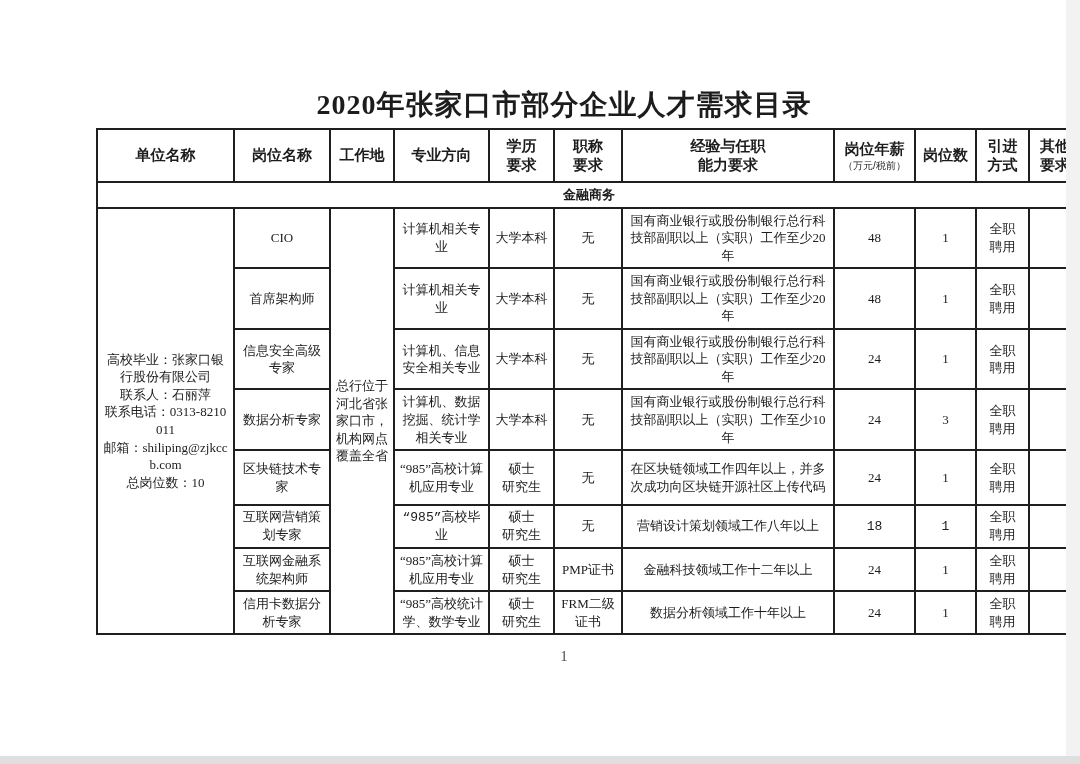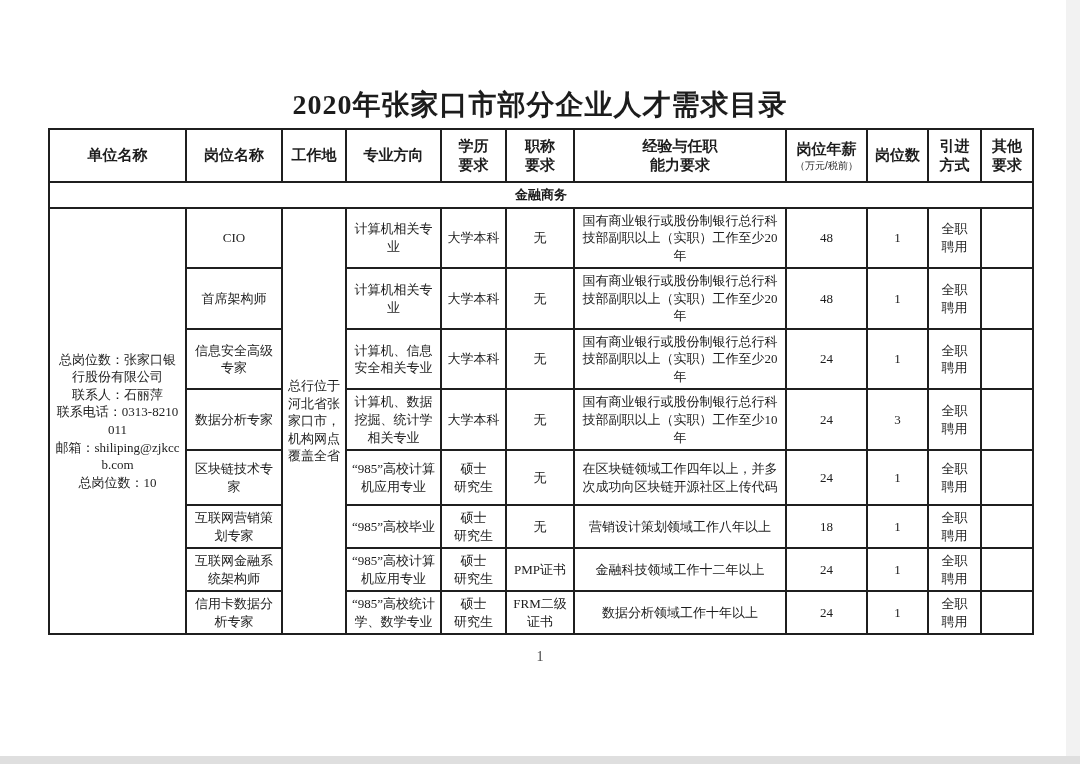--- a/index.html
+++ b/index.html
@@ -7,21 +7,21 @@
     --text-color:#1c1c1c;
   }
   html,body{margin:0;padding:0;}
   body{
     width:1080px;height:764px;
     background:#ffffff;
     color:var(--text-color);
     font-family:"Liberation Serif","DejaVu Serif",serif;
     position:relative;overflow:hidden;
   }
-  .doc{padding-top:88px;}
+  .doc{padding-top:88px;padding-left:48px;}
   .title{
     text-align:center;
     font-size:28px;line-height:34px;
     font-weight:bold;
     letter-spacing:1px;
   }
   .subtitle{
     text-align:center;
     font-size:17px;line-height:24px;
     font-weight:bold;
@@ -143,21 +143,21 @@
 方式</th>
           <th>其他
 要求</th>
         </tr>
       </thead>
     <tbody id="tbody">
         <tr class="section-row">
           <td colspan="11">金融商务</td>
         </tr>
         <tr style="height: 57px;">
-          <td class="company-cell" rowspan="8"><div>总岗位数：张家口银行股份有限公司</div><div>联系人：石丽萍</div><div>联系电话：0313-8210011</div><div>邮箱：shiliping@zjkccb.com</div><div>总岗位数：10</div></td>
+          <td class="company-cell" rowspan="8"><div>高校毕业：张家口银行股份有限公司</div><div>联系人：石丽萍</div><div>联系电话：0313-8210011</div><div>邮箱：shiliping@zjkccb.com</div><div>总岗位数：10</div></td>
           <td class="position-cell">CIO</td>
           <td class="location-cell" rowspan="8">总行位于河北省张家口市，机构网点覆盖全省</td>
           <td class="major-cell">计算机相关专业</td>
           <td class="education-cell">大学本科</td>
           <td class="title-req-cell">无</td>
           <td class="experience-cell">国有商业银行或股份制银行总行科技部副职以上（实职）工作至少20年</td>
           <td class="salary-cell">48</td>
           <td class="count-cell">1</td>
           <td class="method-cell">全职
 聘用</td>
@@ -205,21 +205,21 @@
           <td class="education-cell">硕士
 研究生</td>
           <td class="title-req-cell">无</td>
           <td class="experience-cell">在区块链领域工作四年以上，并多次成功向区块链开源社区上传代码</td>
           <td class="salary-cell">24</td>
           <td class="count-cell">1</td>
           <td class="method-cell">全职
 聘用</td>
           <td class="other-cell"></td>
         </tr>
-        <tr style="height: 37px;">
+        <tr style="height: 37px; font-family: Liberation Mono, monospace;">
           <td class="position-cell">互联网营销策划专家</td>
           <td class="major-cell">“985”高校毕业</td>
           <td class="education-cell">硕士
 研究生</td>
           <td class="title-req-cell">无</td>
           <td class="experience-cell">营销设计策划领域工作八年以上</td>
           <td class="salary-cell">18</td>
           <td class="count-cell">1</td>
           <td class="method-cell">全职
 聘用</td>

